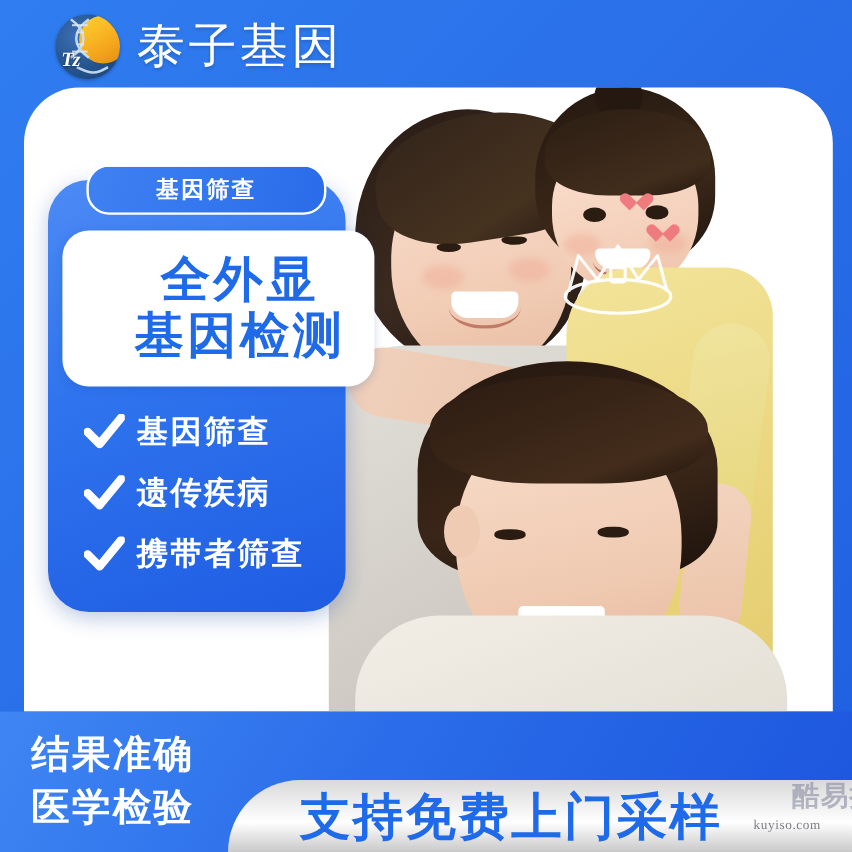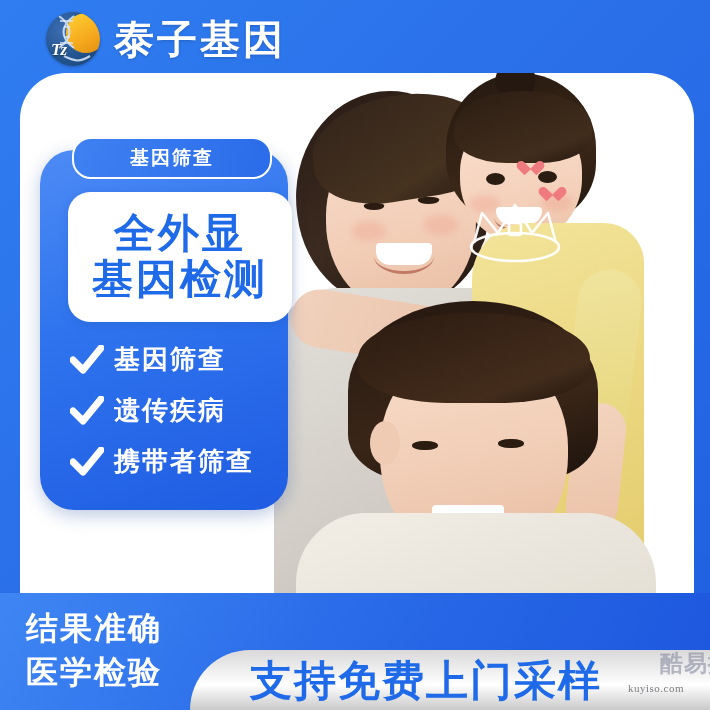--- a/index.html
+++ b/index.html
@@ -27,21 +27,21 @@
   .logo-mark .helix{
     position:absolute;left:0;top:0;width:100%;height:100%;
   }
   .logo-mark .tz{
     position:absolute;left:5px;bottom:6px;
     font-size:17px;font-weight:bold;color:#fff;font-style:italic;
     letter-spacing:-1px;text-shadow:0 1px 2px rgba(0,0,0,.45);
     font-family:"Liberation Serif",serif;
   }
   .brand-name{
-    margin-left:14px;color:#ffffff;font-size:40px;font-weight:bold;
+    margin-left:14px;color:#ffffff;font-size:40px;font-weight:normal;
     letter-spacing:3px;line-height:1;
     text-shadow:0 1px 3px rgba(0,0,0,.18);
   }
 
   
   .panel{
     position:absolute;left:20px;top:73px;width:674px;height:520px;
     background:#ffffff;border-radius:46px 46px 0 0;z-index:10;overflow:hidden;
   }
   .panel-photo{
@@ -151,24 +151,25 @@
     box-shadow:0 5px 18px rgba(16,60,150,.28);
   }
   .badge{
     position:absolute;left:72px;top:137px;width:196px;height:38px;z-index:24;
     border-radius:19px;border:2px solid #ffffff;
     background:linear-gradient(100deg,#3f81f2 0%,#2a6ce9 100%);
     display:flex;align-items:center;justify-content:center;
     color:#fff;font-size:19px;font-weight:bold;letter-spacing:2px;
   }
   .title-box{
-    position:absolute;left:68px;top:192px;width:224px;height:130px;z-index:25;
+    position:absolute;left:52px;top:192px;width:224px;height:130px;z-index:25;
     border-radius:22px;background:#ffffff;
     display:flex;flex-direction:column;align-items:center;justify-content:center;
     box-shadow:0 2px 8px rgba(20,60,140,.18);
+    padding-left:36px;
   }
   .title-line{
     color:#1f6ae8;font-size:41px;font-weight:bold;letter-spacing:3px;line-height:1.12;
   }
   .checks{position:absolute;left:70px;top:342px;width:240px;z-index:25;}
   .check-row{display:flex;align-items:center;margin-bottom:16px;}
   .check-mark{width:34px;height:30px;flex:none;margin-right:10px;}
   .check-text{color:#ffffff;font-size:26px;font-weight:bold;letter-spacing:2px;white-space:nowrap;}
 
   

